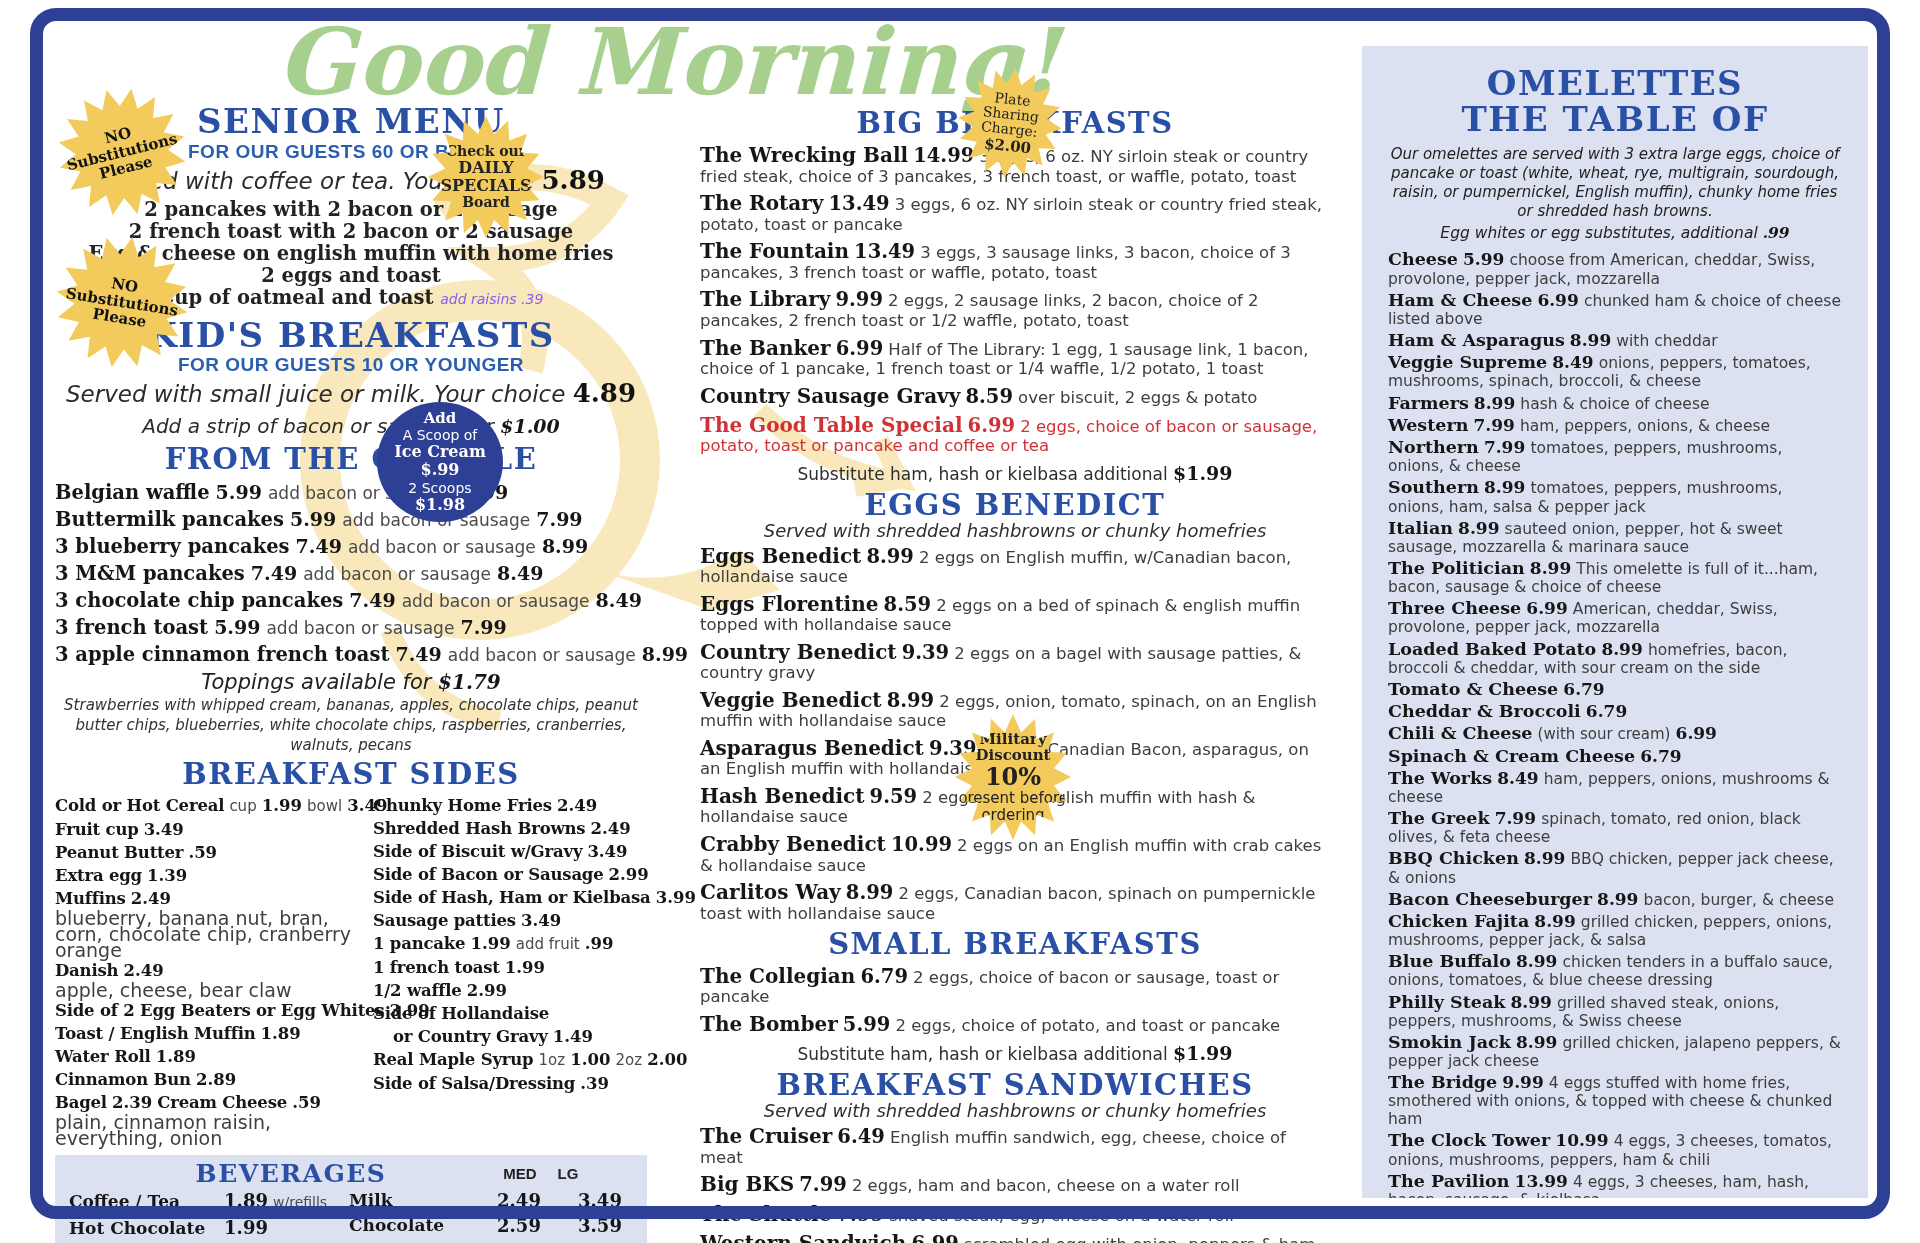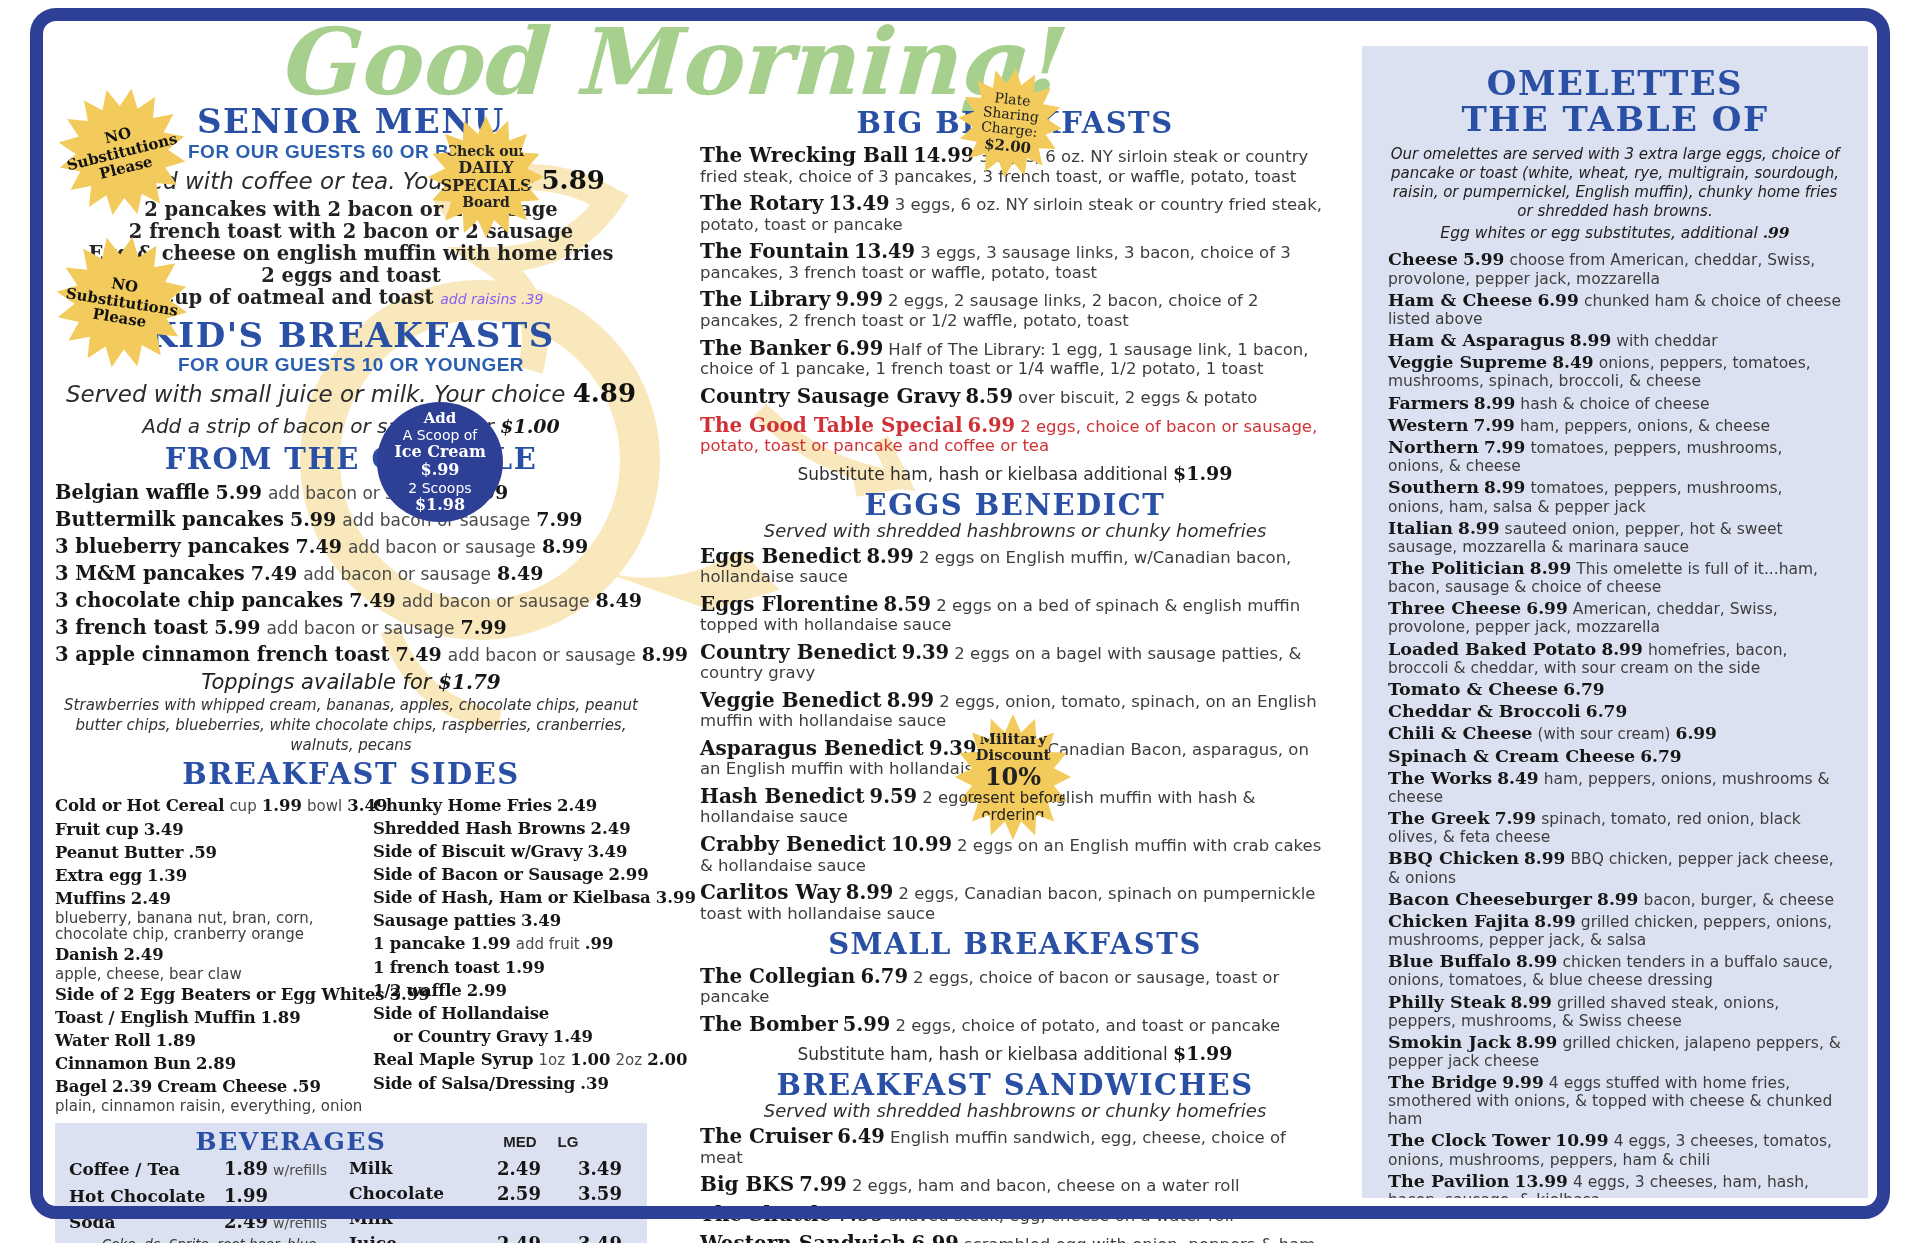--- a/index.html
+++ b/index.html
@@ -50,21 +50,21 @@
          justify-content:center;text-align:center;z-index:3;line-height:1.15;}
   .scoop .s1{font-family:"DejaVu Serif",serif;font-weight:bold;font-size:15px;}
   .scoop .s2{font-size:14px;}
   .scoop .s3{font-family:"DejaVu Serif",serif;font-weight:bold;font-size:16px;}
   
   .sides-wrap{display:flex;width:600px;}
   .sides-l{width:318px;} .sides-r{width:282px;}
   .si{font-size:16px;line-height:23px;white-space:nowrap;}
   .si .nm{font-size:16.5px;letter-spacing:-.2px;} .si .pr{font-size:16.5px;}
   .si .sm{font-size:15px;}
-  .si .sub{font-size:15px;color:#3f3f3f;line-height:16px;white-space:normal;margin-bottom:1px;}
+  .si .sub{font-size:19px;color:#3f3f3f;line-height:16px;white-space:normal;margin-bottom:1px;}
   .si.indent{padding-left:20px;}
   
   .bev-panel{position:relative;background:#dce1f1;width:592px;margin-top:8px;
              padding:6px 14px 8px;box-sizing:border-box;}
   .bev-head{text-align:center;padding-right:120px;}
   .med-label,.lg-label{position:absolute;top:10px;width:66px;text-align:center;
         font-family:"Liberation Sans",sans-serif;font-weight:bold;font-size:15px;color:#222;}
   .med-label{left:432px;} .lg-label{left:480px;}
   .bev-cols{display:flex;}
   .bev-left{width:280px;} .bev-right{flex:1;}

